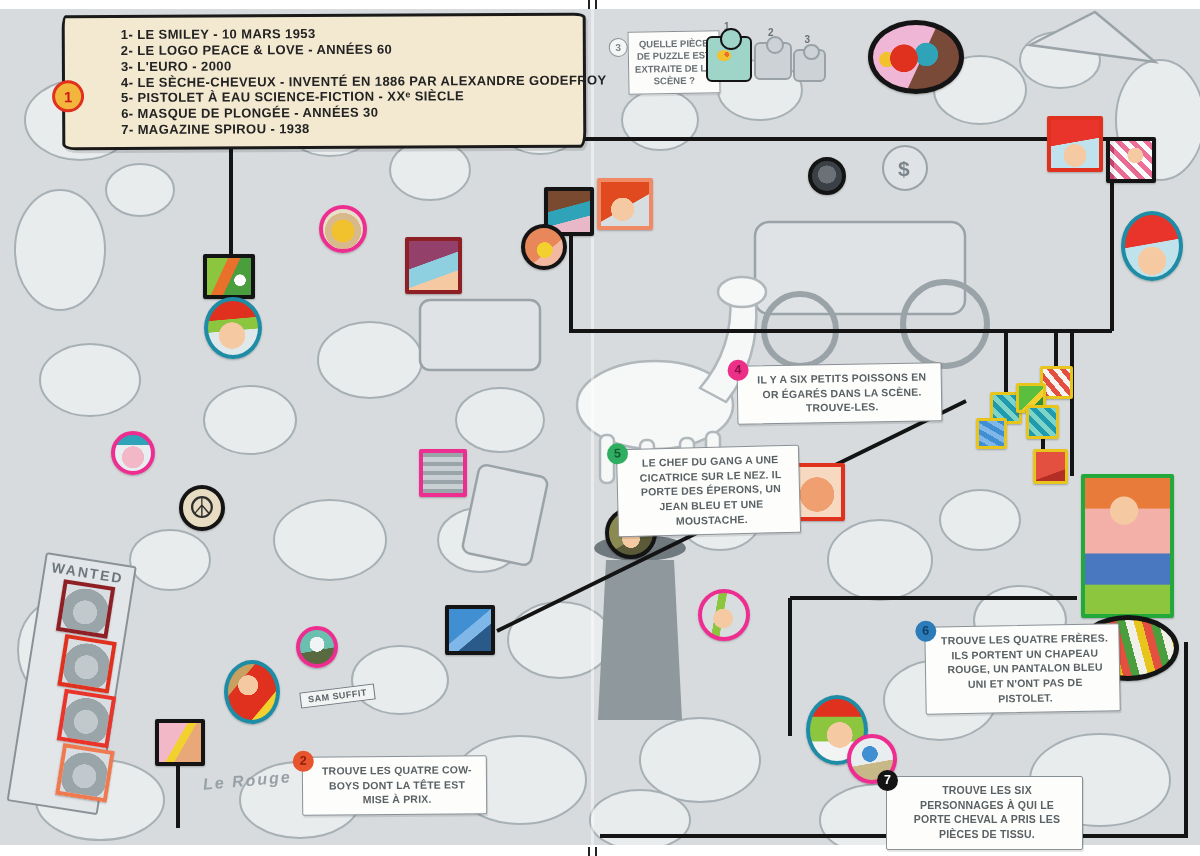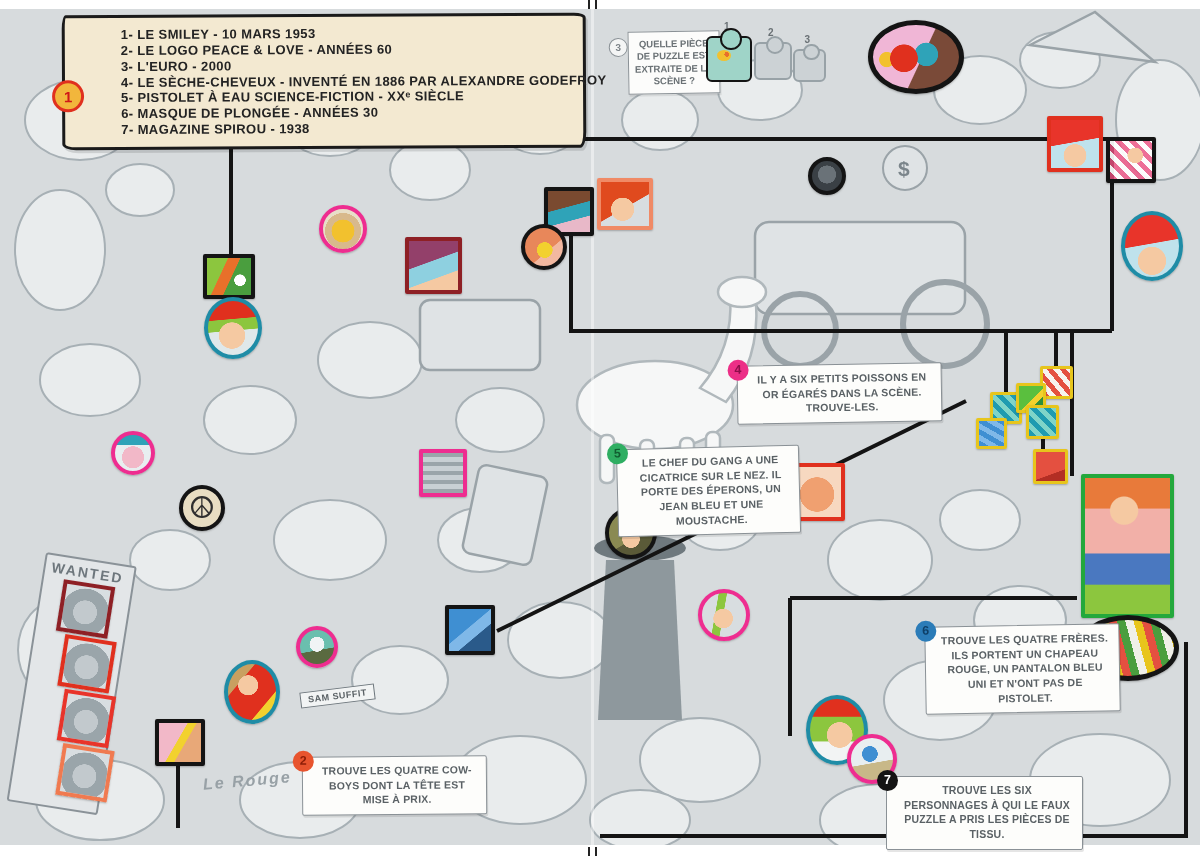--- a/index.html
+++ b/index.html
@@ -249,21 +249,21 @@
       <div class="piece" style="left: 54px; top: 22px; width: 34px; height: 34px;"></div>
       <span class="piece-label" style="left: 104.5px; top: 14px;">3</span>
       <div class="piece" style="left: 93px; top: 29px; width: 29px; height: 29px;"></div>
     </div>
 
   <div id="callouts">
       <div class="callout" style="left: 302px; top: 756px; width: 160px; transform: rotate(-0.5deg);"><span class="badge" style="background: rgb(232, 84, 46); color: rgb(140, 29, 7);">2</span><span>TROUVE LES QUATRE COW-BOYS DONT LA TÊTE EST MISE À PRIX.</span></div>
       <div class="callout" style="left: 737px; top: 364px; width: 180px; transform: rotate(-1deg);"><span class="badge" style="background: rgb(236, 47, 135); color: rgb(141, 15, 74);">4</span><span>IL Y A SIX PETITS POISSONS EN OR ÉGARÉS DANS LA SCÈNE. TROUVE-LES.</span></div>
       <div class="callout" style="left: 617px; top: 447px; width: 158px; transform: rotate(-1.5deg);"><span class="badge" style="background: rgb(47, 174, 98); color: rgb(17, 94, 49);">5</span><span>LE CHEF DU GANG A UNE CICATRICE SUR LE NEZ. IL PORTE DES ÉPERONS, UN JEAN BLEU ET UNE MOUSTACHE.</span></div>
       <div class="callout" style="left: 925px; top: 625px; width: 170px; transform: rotate(-1deg);"><span class="badge" style="background: rgb(43, 124, 184); color: rgb(14, 63, 102);">6</span><span>TROUVE LES QUATRE FRÈRES. ILS PORTENT UN CHAPEAU ROUGE, UN PANTALON BLEU UNI ET N'ONT PAS DE PISTOLET.</span></div>
-      <div class="callout" style="left: 886px; top: 776px; width: 172px; transform: rotate(0deg);"><span class="badge" style="background: rgb(20, 20, 20); color: rgb(255, 255, 255);">7</span><span>TROUVE LES SIX PERSONNAGES À QUI LE FAUX PUZZLE A PRIS LES PIÈCES DE TISSU.</span></div>
+      <div class="callout" style="left: 886px; top: 776px; width: 172px; transform: rotate(0deg);"><span class="badge" style="background: rgb(20, 20, 20); color: rgb(255, 255, 255);">7</span><span>TROUVE LES SIX PERSONNAGES À QUI LE PORTE CHEVAL A PRIS LES PIÈCES DE TISSU.</span></div>
     </div>
 
   <div class="overlay wanted">
     <div class="wanted-title">WANTED</div>
     <div id="wanted-frames">
         <div class="wanted-frame m-grayface" style="border-color: rgb(142, 32, 37); left: 20px; top: 22px;"></div>
         <div class="wanted-frame m-grayface" style="border-color: rgb(224, 48, 30); left: 30px; top: 76px;"></div>
         <div class="wanted-frame m-grayface" style="border-color: rgb(232, 52, 42); left: 38px; top: 130px;"></div>
         <div class="wanted-frame m-grayface" style="border-color: rgb(240, 122, 80); left: 45px; top: 184px;"></div>
       </div>

